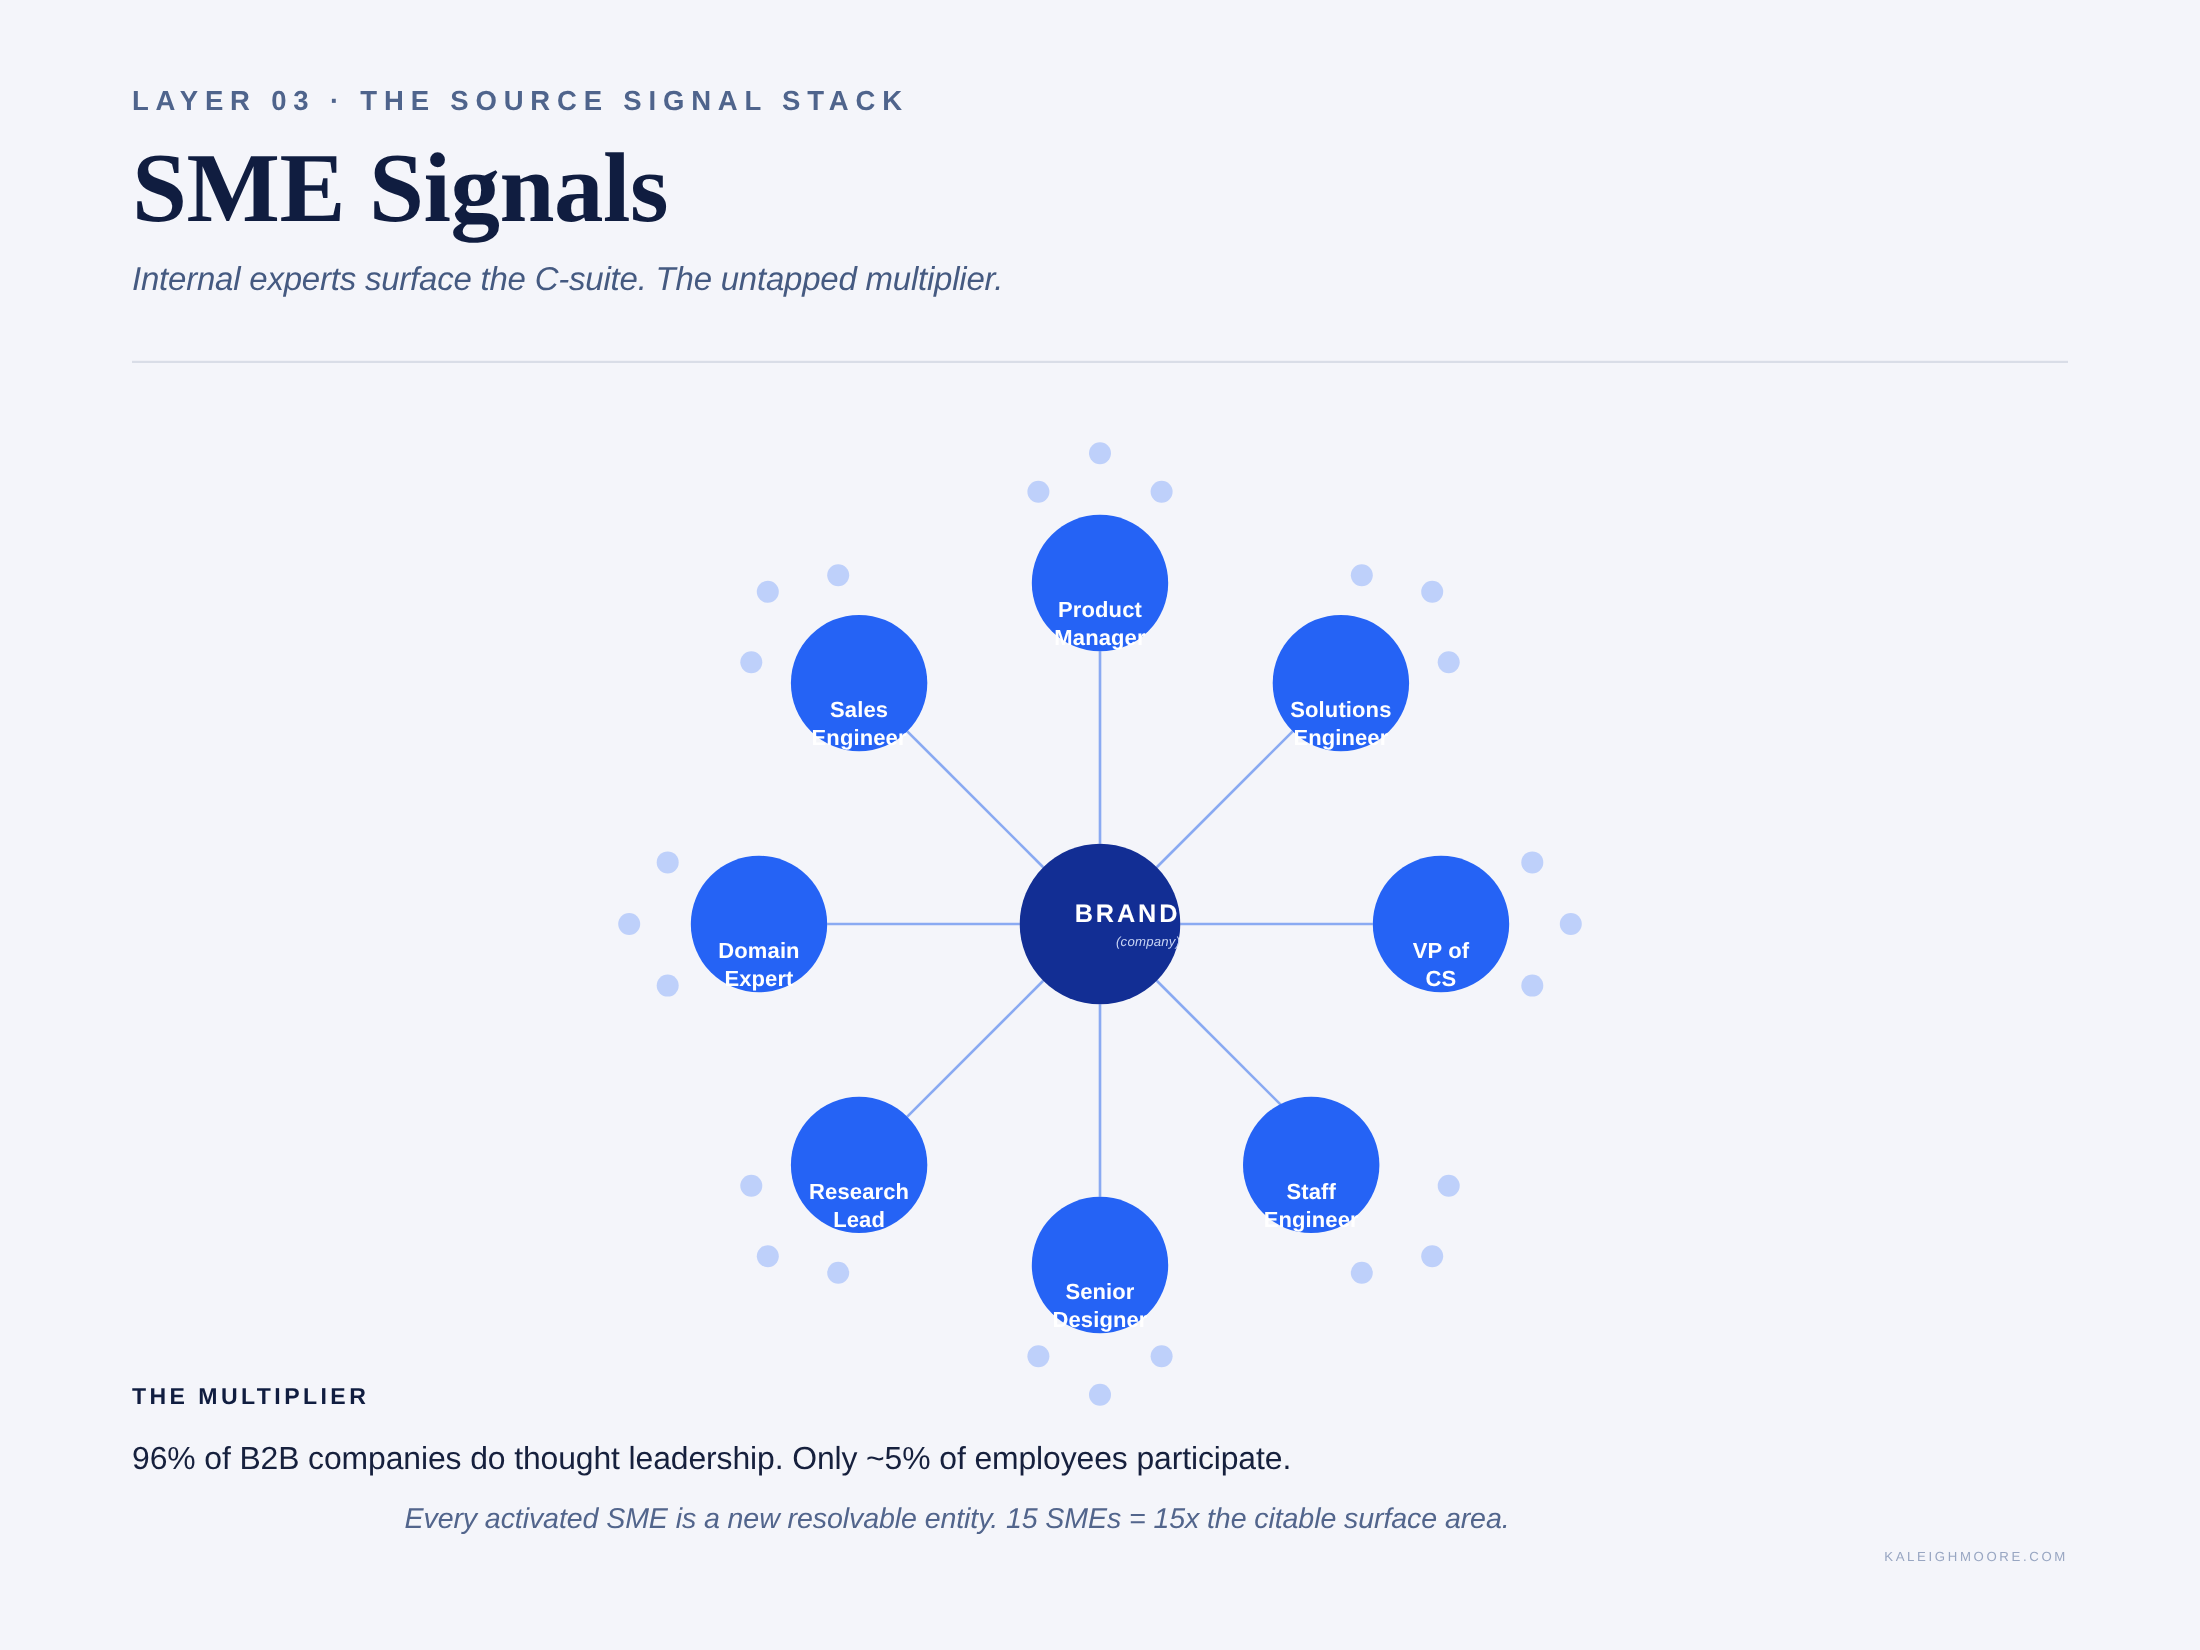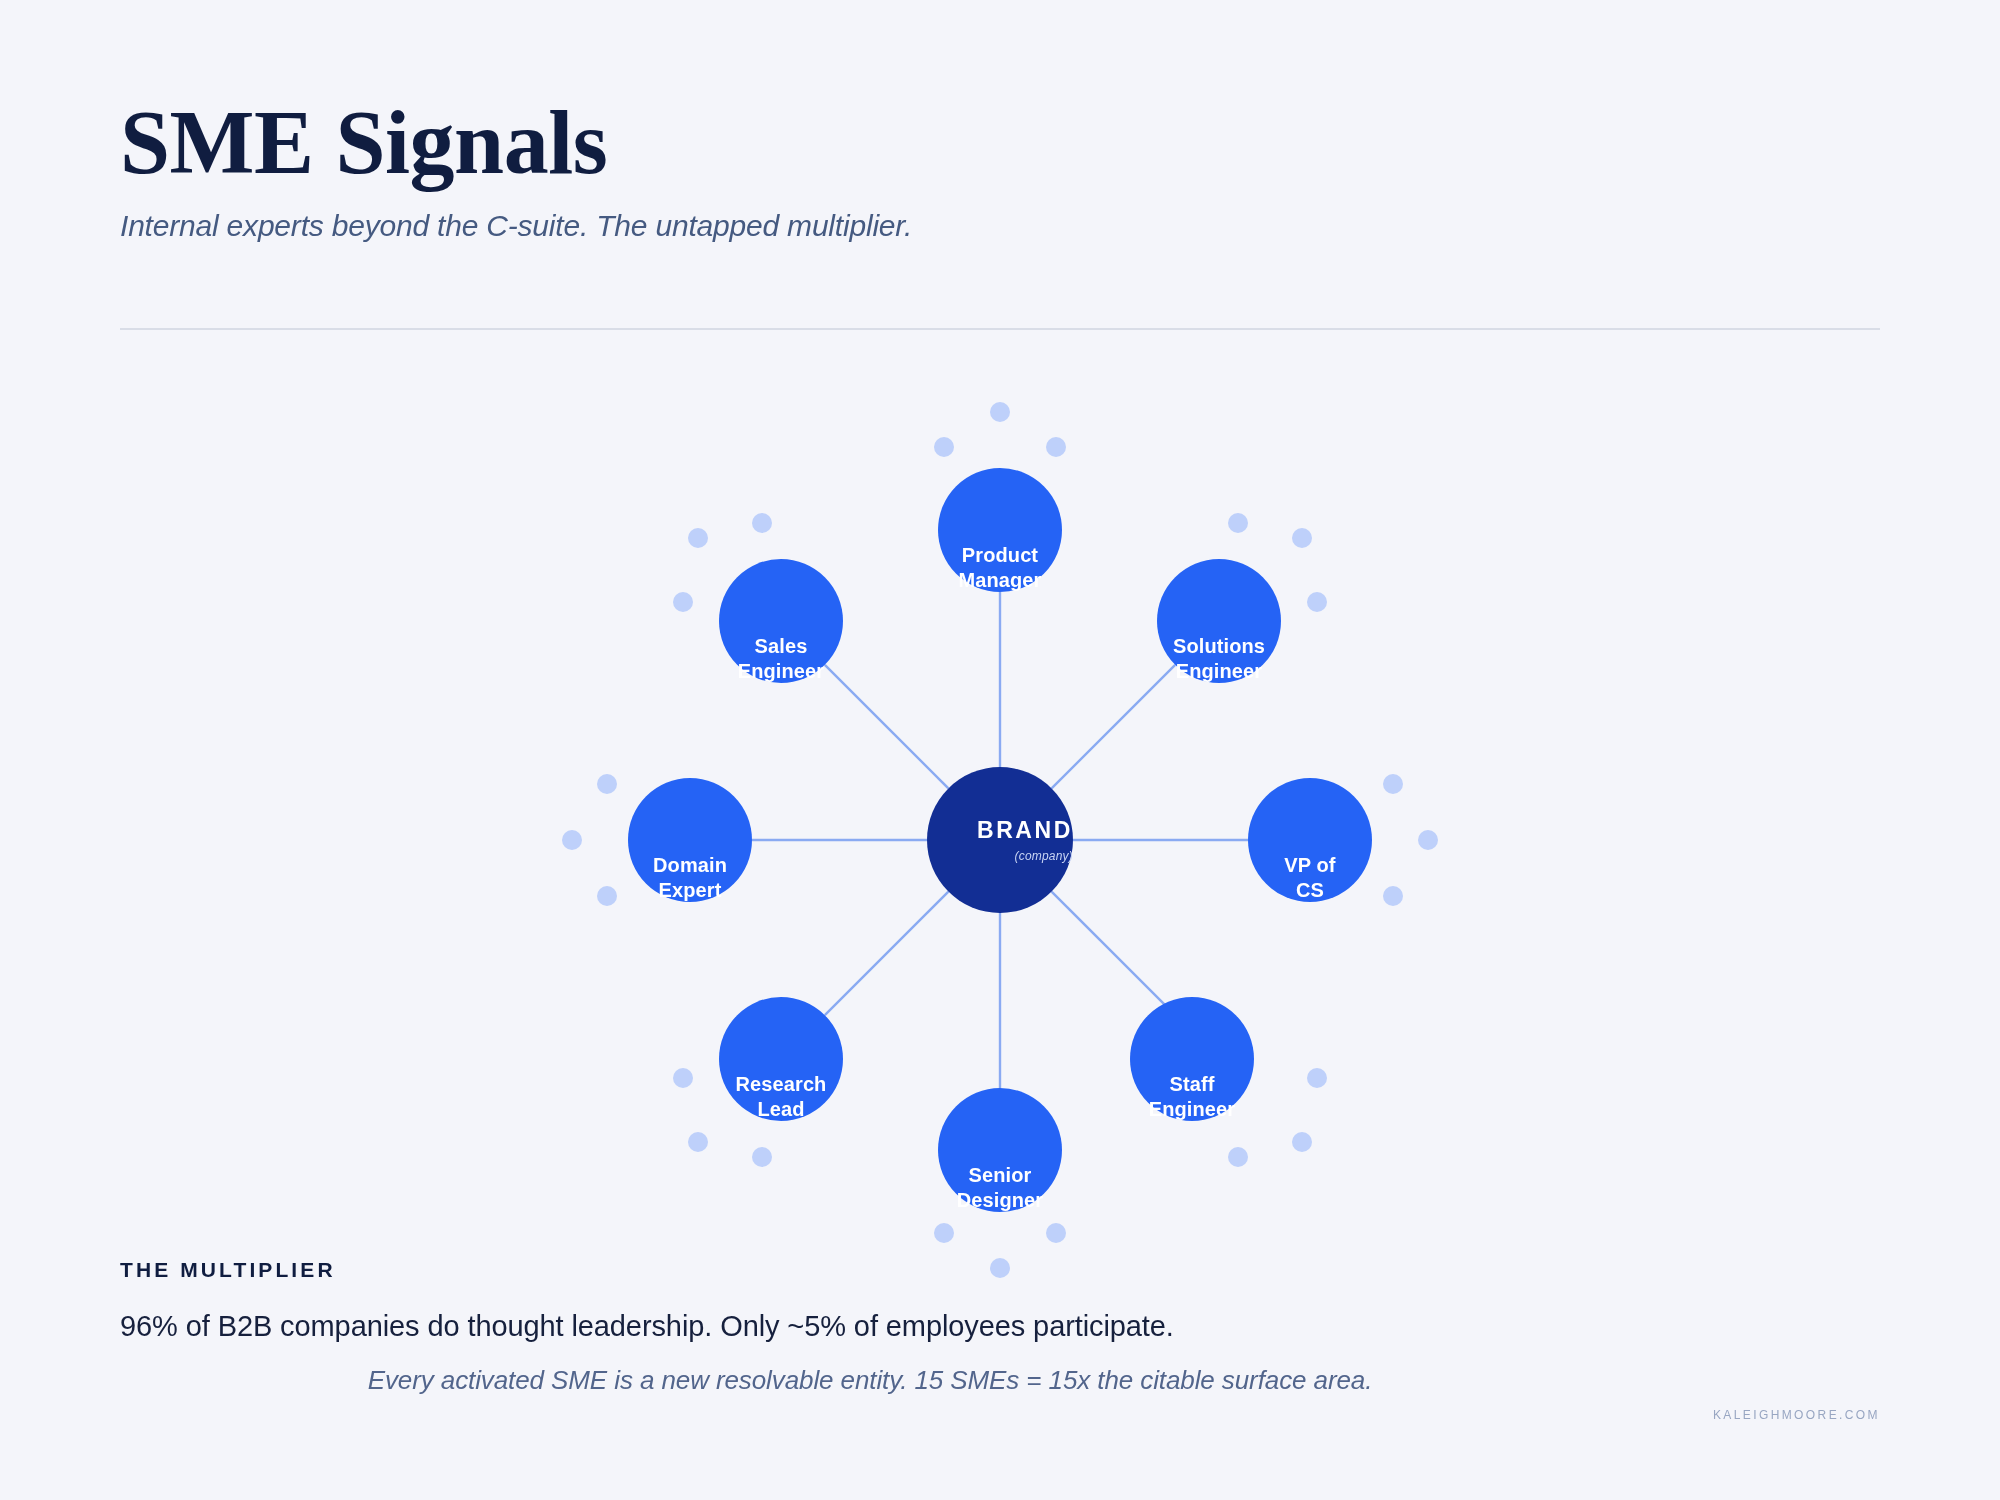--- a/index.html
+++ b/index.html
@@ -156,22 +156,23 @@
     font-size: 12px;
     letter-spacing: 2.4px;
     color: #98a6c2;
     font-weight: normal;
   }
 </style>
 </head>
 <body>
 
 <div class="header">
+  <p class="eyebrow">LAYER 03 · THE SOURCE SIGNAL STACK</p>
   <h1 class="main-title">SME Signals</h1>
-  <p class="subtitle">Internal experts beyond the C-suite. The untapped multiplier.</p>
+  <p class="subtitle">Internal experts surface the C-suite. The untapped multiplier.</p>
 </div>
 <div class="divider"></div>
 
 <div class="diagram">
   <svg id="spokes-layer" width="2000" height="950">
       <line x1="1000" y1="437" x2="1000" y2="262" stroke="#8aaaf2" stroke-width="2.4"></line>
       <line x1="1051.618795026618" y1="458.381204973382" x2="1175.1593795664342" y2="334.84062043356596" stroke="#8aaaf2" stroke-width="2.4"></line>
       <line x1="1073" y1="510" x2="1248" y2="510" stroke="#8aaaf2" stroke-width="2.4"></line>
       <line x1="1051.618795026618" y1="561.6187950266179" x2="1175.1593795664342" y2="685.159379566434" stroke="#8aaaf2" stroke-width="2.4"></line>
       <line x1="1000" y1="583" x2="1000" y2="758" stroke="#8aaaf2" stroke-width="2.4"></line>

